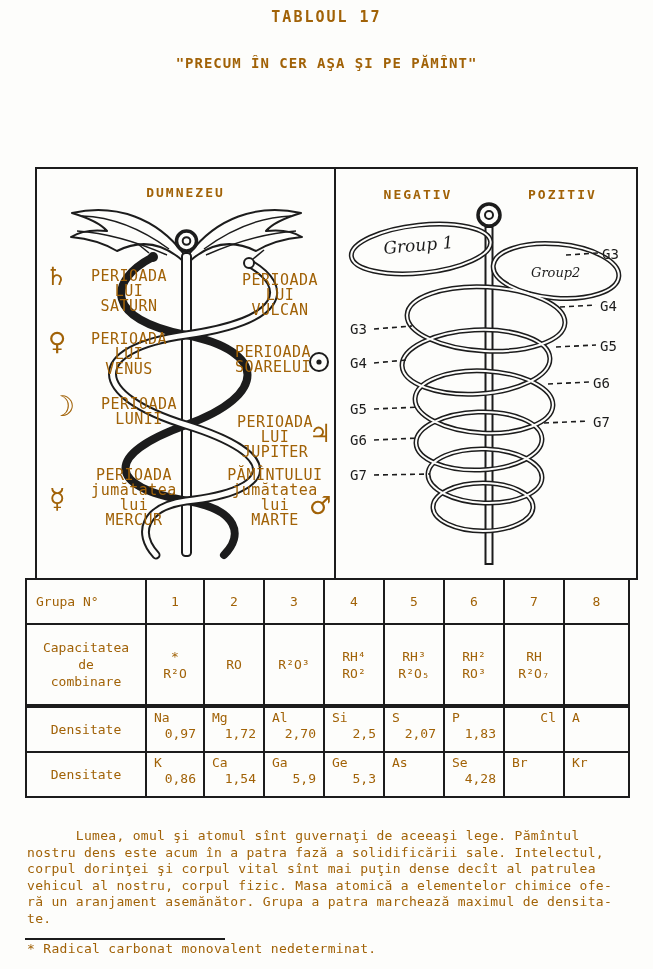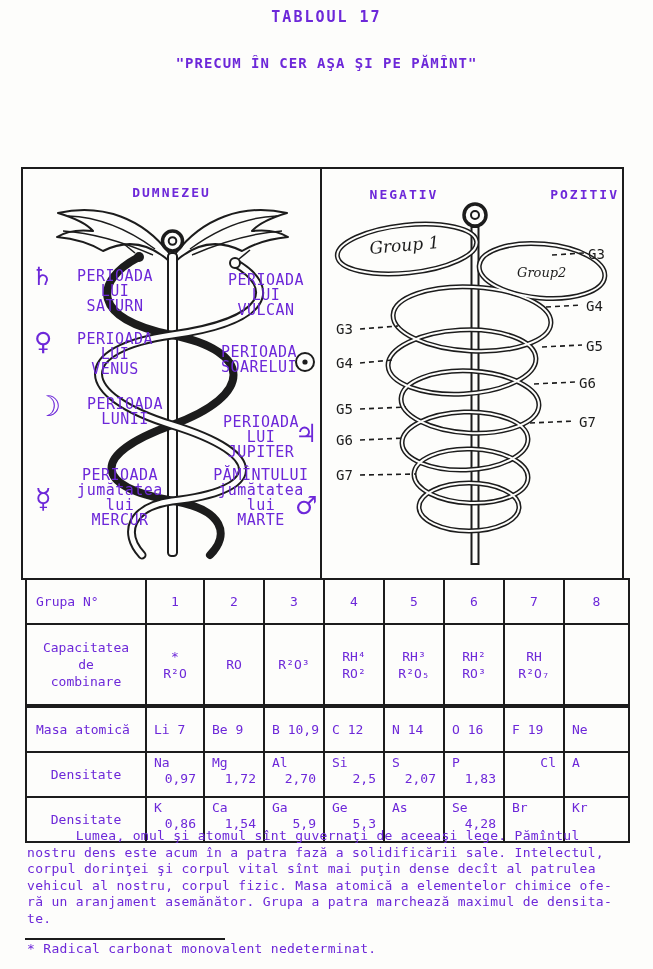--- a/index.html
+++ b/index.html
@@ -1,51 +1,51 @@
 <!DOCTYPE html>
 <html><head>
 <meta charset="utf-8">
 <style>
   html,body{margin:0;padding:0;}
   body{background:#e8e8e8;}
   .page{
     position:relative; width:653px; height:969px; margin:0 auto;
-    background:#fdfdfb; color:#6d28d9;
+    background:#fdfdfb; color:#a16207;
     font-family:"DejaVu Sans Mono","Liberation Mono",monospace;
     overflow:hidden;
   }
   .title{
     position:absolute; top:8px; left:0; right:0; text-align:center;
     font-size:15px; font-weight:bold; letter-spacing:2px;
   }
   .subtitle{
     position:absolute; top:55px; left:0; right:0; text-align:center;
     font-size:14px; font-weight:bold; letter-spacing:1px;
   }
   .figbox{
-    position:absolute; left:21px; top:167px; width:599px; height:409px;
+    position:absolute; left:35px; top:167px; width:599px; height:409px;
     border:2px solid #1c1c1c; display:flex;
   }
   .panel-left{position:relative; width:297px; border-right:2px solid #1c1c1c;}
   .panel-right{position:relative; width:300px;}
   .panel-title{
     position:absolute; top:16px; left:0; right:0; text-align:center;
     font-size:13px; font-weight:bold; letter-spacing:2px;
   }
   .flabel{
     position:absolute; font-size:15px; line-height:15px;
     white-space:pre-line; text-align:center; letter-spacing:0.5px;
   }
   .psym{
     position:absolute; font-family:"DejaVu Sans",sans-serif;
     font-size:25px; line-height:1;
   }
   .hdr-neg{position:absolute; top:18px; left:22px; width:120px; text-align:center;
     font-size:13px; font-weight:bold; letter-spacing:2px;}
-  .hdr-poz{position:absolute; top:18px; left:192px; width:105px; text-align:right;
+  .hdr-poz{position:absolute; top:18px; left:192px; width:105px; text-align:left;
     font-size:13px; font-weight:bold; letter-spacing:2px;}
   svg.draw{position:absolute; left:0; top:0;}
 
   table.tbl{
     position:absolute; left:25px; border-collapse:collapse; table-layout:fixed;
     width:603px; font-size:13px;
   }
   .tbl1{top:578px;}
   .tbl2{top:706px;}
   .tbl th,.tbl td{
@@ -277,31 +277,20 @@
         <col style="width:58px">
         <col style="width:60px">
         <col style="width:60px">
       <col style="width:60px">
         <col style="width:60px">
         <col style="width:60px">
         <col style="width:60px">
       <col style="width:65px">
     </colgroup>
     <tbody>
-        <tr class="r-mass">
-      <th class="lbl">Masa atomică</th>
-      <td class="mass-cell">Li 7</td>
-      <td class="mass-cell">Be 9</td>
-      <td class="mass-cell">B 10,9</td>
-      <td class="mass-cell">C 12</td>
-      <td class="mass-cell">N 14</td>
-      <td class="mass-cell">O 16</td>
-      <td class="mass-cell">F 19</td>
-      <td class="mass-cell">Ne</td>
-    </tr>
     <tr class="r-dens">
       <th class="lbl dens-lbl">Densitate</th>
       <td class="dens-cell">
         <div class="cell-el">Na</div>
         <div class="cell-val">0,97</div>
       </td>
       <td class="dens-cell">
         <div class="cell-el">Mg</div>
         <div class="cell-val">1,72</div>
       </td>

